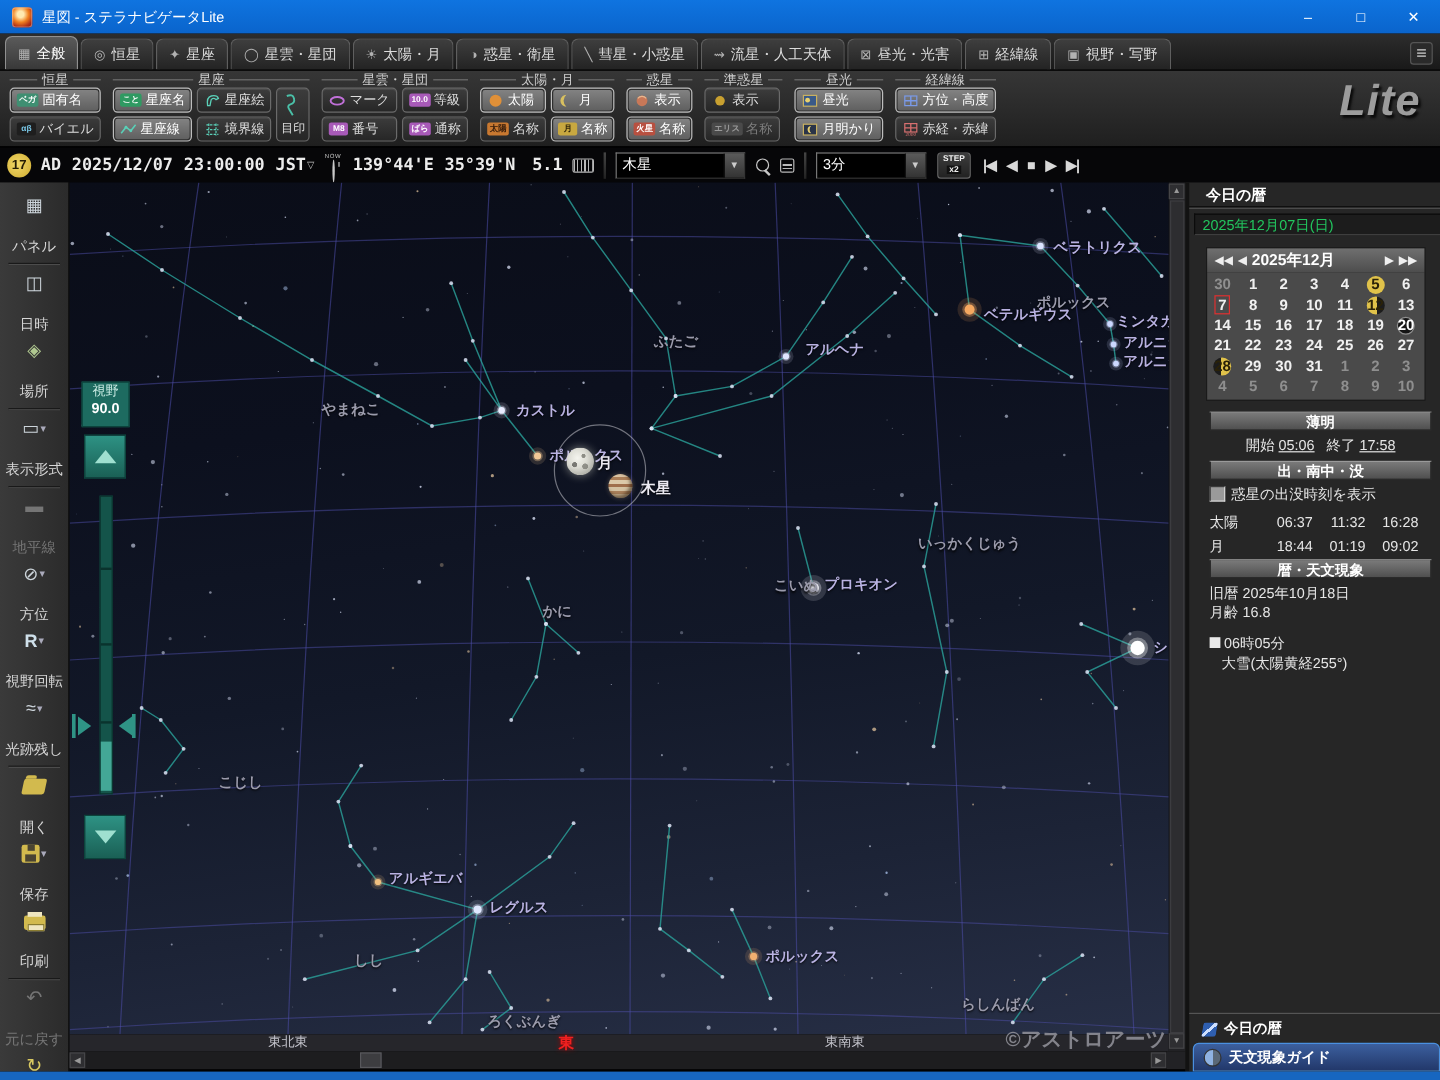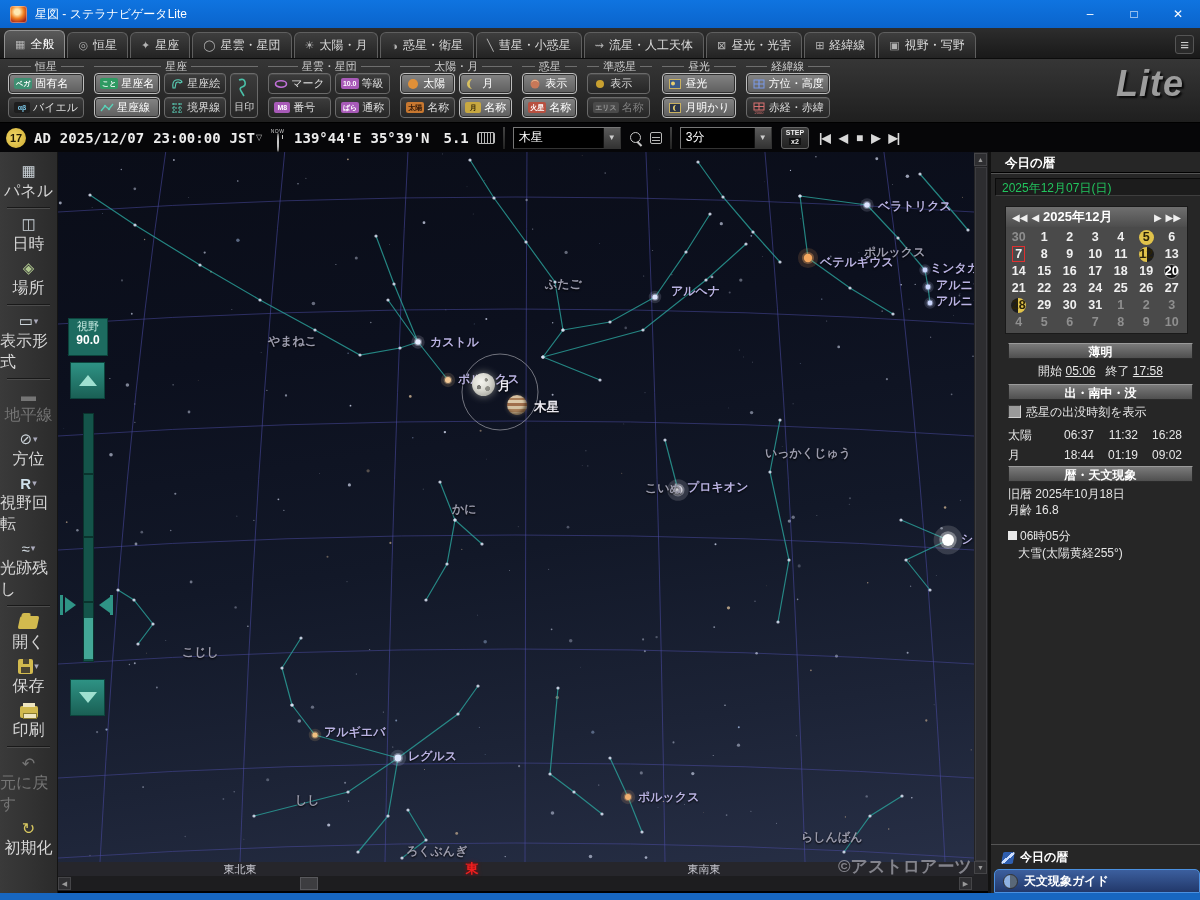--- a/index.html
+++ b/index.html
@@ -76,21 +76,21 @@
   .pbtn{background:none;border:none;color:#d8d8d8;font-size:12px;font-weight:bold;padding:0;letter-spacing:-1px;}
   
   #sidebar{position:absolute;left:0;top:152px;width:58px;height:741px;background:linear-gradient(90deg,#3a3a3a,#2b2b2b);
     box-sizing:border-box;border-right:1px solid #141414;padding-top:6px;}
   .sitem{display:flex;flex-direction:column;align-items:center;margin:3px 0;}
   .sirow{display:flex;align-items:center;gap:1px;height:20px;}
   .gico{font-size:15px;color:#ccd4da;}
   .gi-rotate{font-weight:bold;color:#cfe0ea;}
   .gi-location{color:#b0c890;}
   .sarrow{color:#aab;font-size:9px;}
-  .slbl{font-size:16px;color:#d6d6d6;margin-top:0px;}
+  .slbl{font-size:12px;color:#d6d6d6;margin-top:16px;}
   .sdis .gico,.sdis .slbl,.sdis .sarrow{color:#757575;}
   .ssep{height:1px;background:#191919;border-bottom:1px solid #4c4c4c;margin:5px 7px;}
   .cico{display:inline-block;position:relative;}
   .ico-open{width:19px;height:13px;background:#d2ba4e;border-radius:2px 2px 2px 2px;transform:skewX(-12deg);}
   .ico-open::before{content:"";position:absolute;left:1px;top:-3px;width:9px;height:3px;background:#d2ba4e;border-radius:2px 2px 0 0;}
   .ico-save{width:15px;height:15px;background:#d2ba4e;border-radius:2px;}
   .ico-save::before{content:"";position:absolute;left:3px;top:8px;width:9px;height:6px;background:#4a4432;}
   .ico-save::after{content:"";position:absolute;left:5px;top:0px;width:6px;height:5px;background:#4a4432;}
   .ico-print{width:18px;height:12px;background:#d2ba4e;border-radius:2px;margin-top:3px;}
   .ico-print::before{content:"";position:absolute;left:3px;top:-3px;width:12px;height:4px;background:#efe6c0;}

